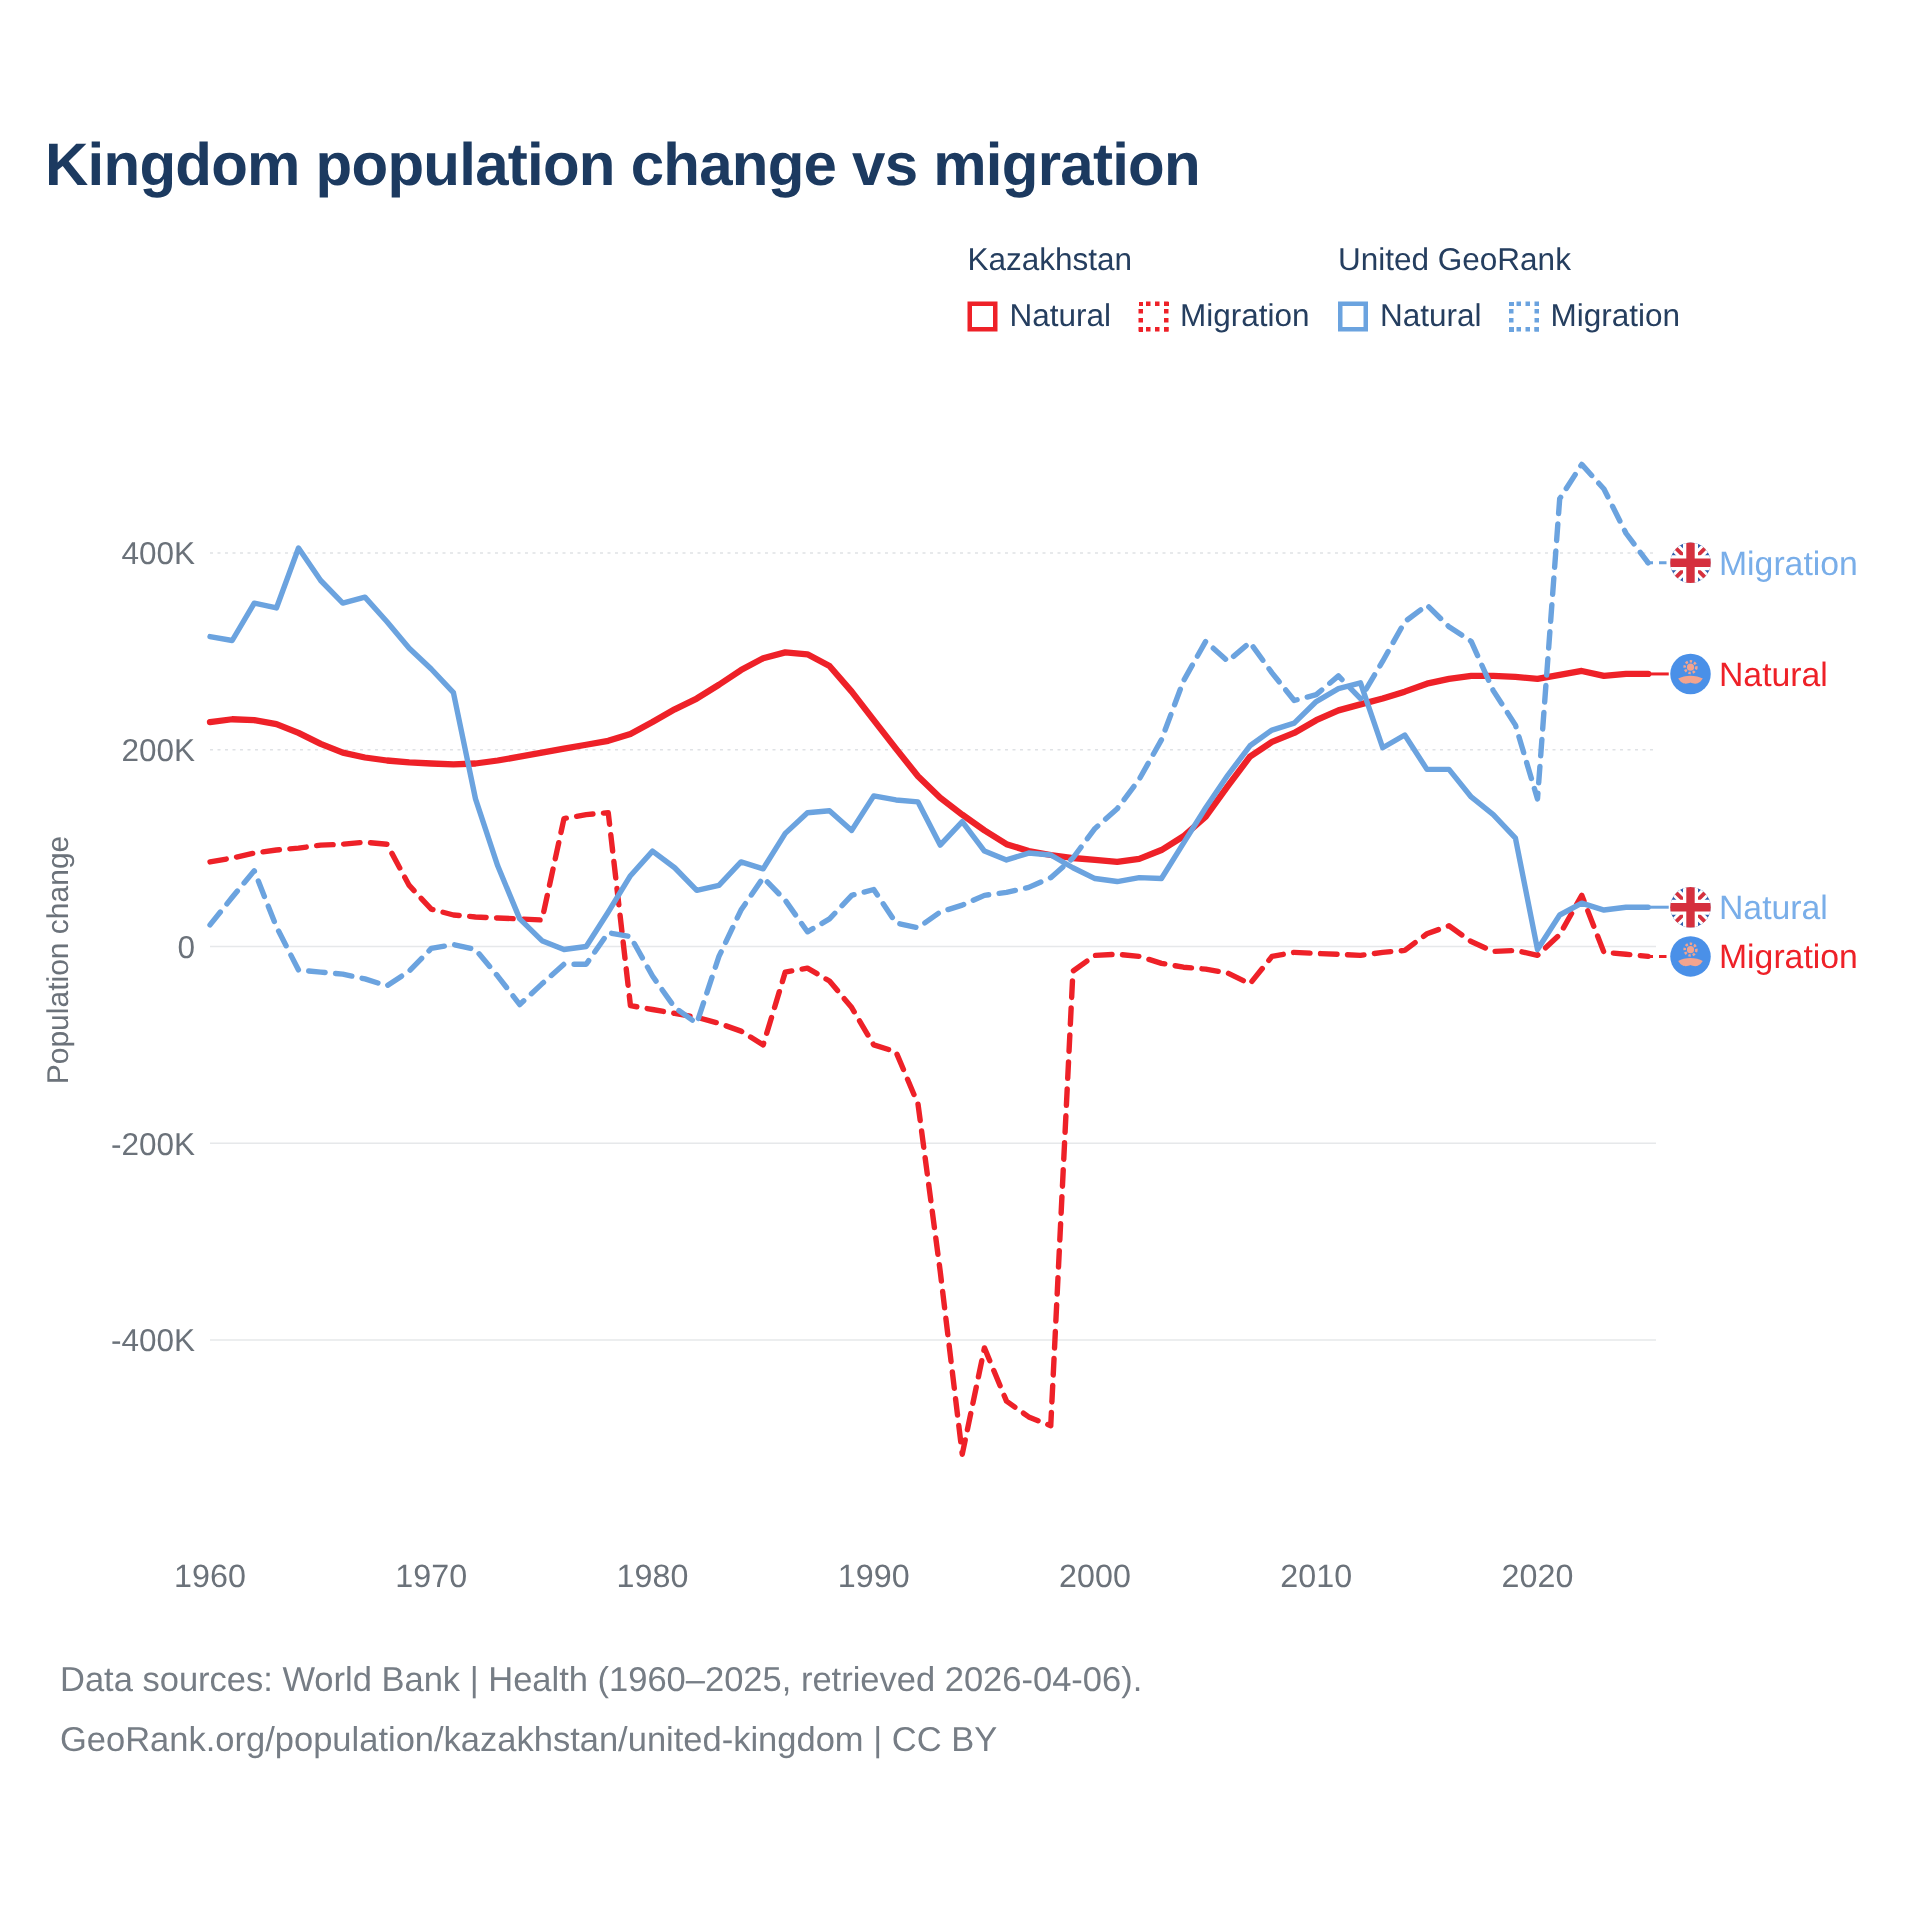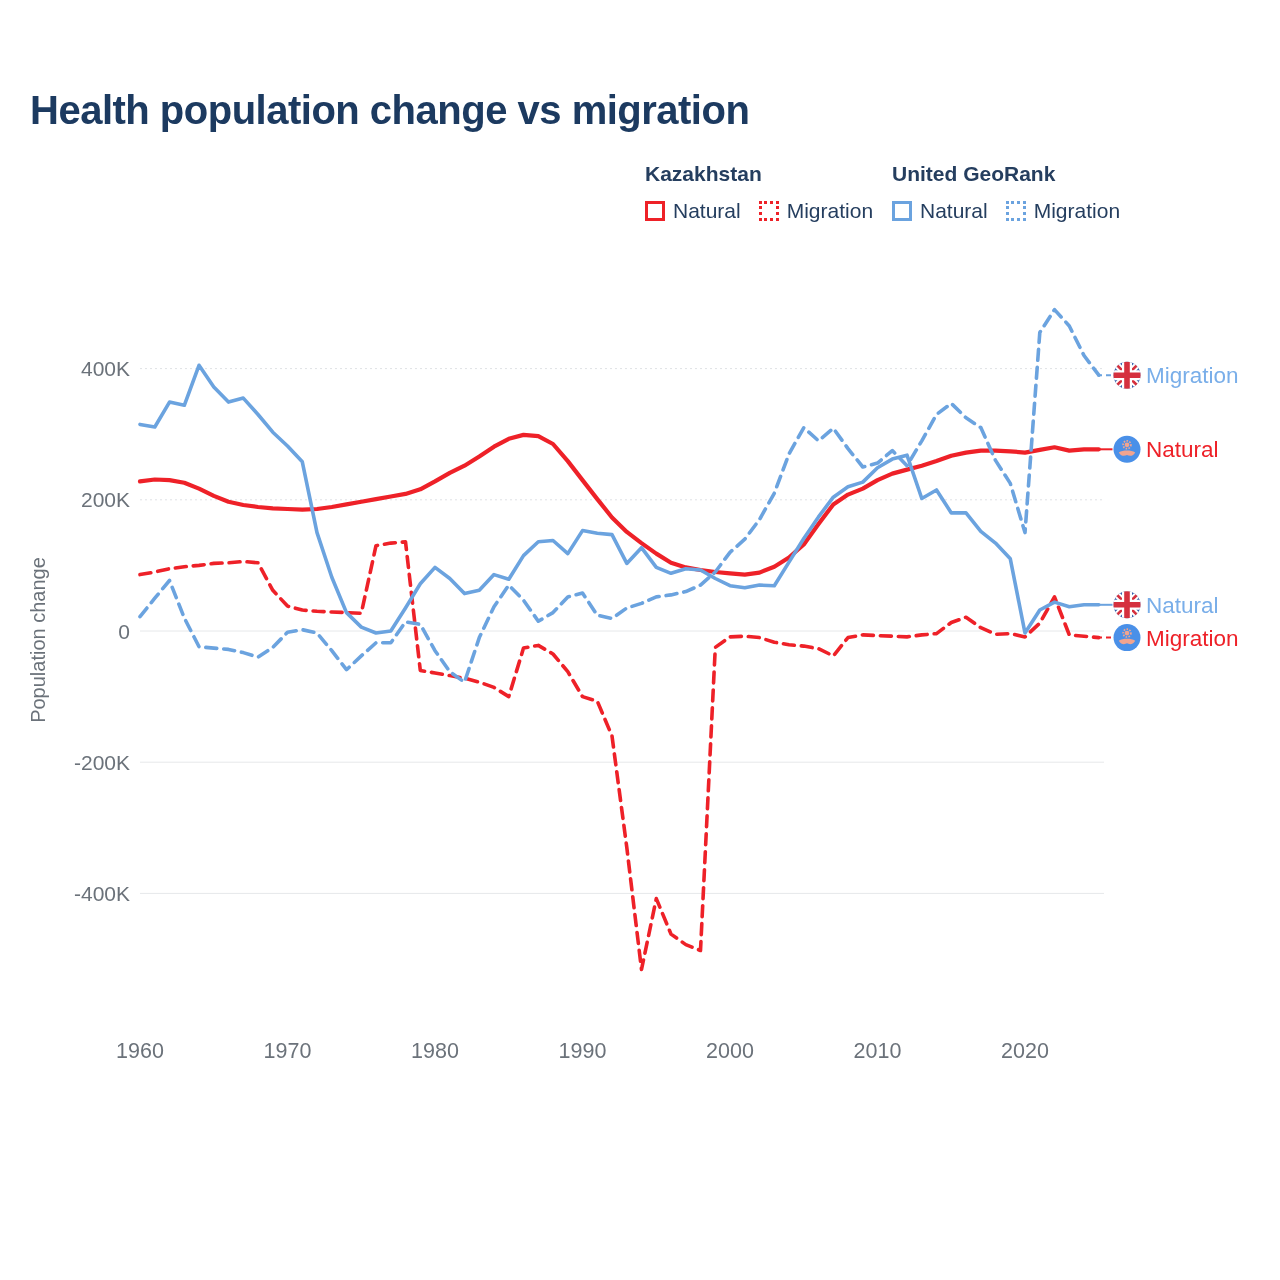--- a/index.html
+++ b/index.html
@@ -7,39 +7,39 @@
     width:1280px;height:1280px;background:#ffffff;position:relative;overflow:hidden;
     font-family:"Liberation Sans", sans-serif;
   }
   .page-title{
     position:absolute;left:30px;top:88px;margin:0;
     font-size:40px;font-weight:700;letter-spacing:-0.5px;color:#1c3a60;
   }
   .legend{position:absolute;top:162px;}
   .legend.kz{left:645px;}
   .legend.uk{left:892px;}
-  .legend-heading{font-size:21px;color:#253e5f;margin:0 0 13px 0;font-weight:700;}
+  .legend-heading{font-size:21px;color:#253e5f;margin:0 0 13px 0;font-weight:400;}
   .legend-row{display:flex;align-items:center;gap:18px;}
   .legend-item{display:flex;align-items:center;gap:8px;font-size:21px;color:#253e5f;cursor:pointer;}
   .swatch{width:20px;height:20px;box-sizing:border-box;border:3px solid #999;background:#fff;flex:0 0 auto;}
   #plot{position:absolute;left:0;top:0;}
   .grid-line{stroke:#e6e8ea;stroke-width:1;}
   .grid-dotted{stroke:#dfe2e5;stroke-dasharray:2 3;}
   .ytick{fill:#6b727a;font-size:21px;text-anchor:end;}
   .xtick{fill:#6b727a;font-size:21.5px;text-anchor:middle;}
   .yaxis-title{fill:#6b727a;font-size:20px;text-anchor:middle;}
   .endlabel{font-size:22.5px;}
   .footer{
     position:absolute;left:40px;top:1099px;font-size:23px;line-height:40px;color:#767d85;
   }
 </style>
 </head>
 <body>
 
-<h1 class="page-title">Health population change vs migration</h1>
+<h1 class="page-title">Kingdom population change vs migration</h1>
 
 <div class="legend kz">
   <p class="legend-heading">Kazakhstan</p>
   <div class="legend-row">
     <div class="legend-item">
       <span class="swatch" style="border-color: rgb(238, 33, 40); border-style: solid;"></span>
       <span>Natural</span>
     </div>
     <div class="legend-item">
       <span class="swatch" style="border-color: rgb(238, 33, 40); border-style: dotted;"></span>
@@ -123,13 +123,15 @@
       <line x1="1097" y1="604.8" x2="1112.5" y2="604.8" stroke="#6ba3df" stroke-width="2"></line>
       <use href="#flag-uk" transform="translate(1127,604.8)"></use>
       <text x="1146" y="612.8" fill="#79aee9" class="endlabel">Natural</text>
       <line x1="1097" y1="637.6" x2="1112.5" y2="637.6" stroke="#ee2128" stroke-width="2" stroke-dasharray="5 4"></line>
       <use href="#flag-kz" transform="translate(1127,637.6)"></use>
       <text x="1146" y="645.6" fill="#ee2128" class="endlabel">Migration</text>
     </g>
 </svg>
 
 <div class="footer">
+  <div>Data sources: World Bank | Health (1960–2025, retrieved 2026-04-06).</div>
+  <div>GeoRank.org/population/kazakhstan/united-kingdom | CC BY</div>
 </div>
 
 </body></html>

